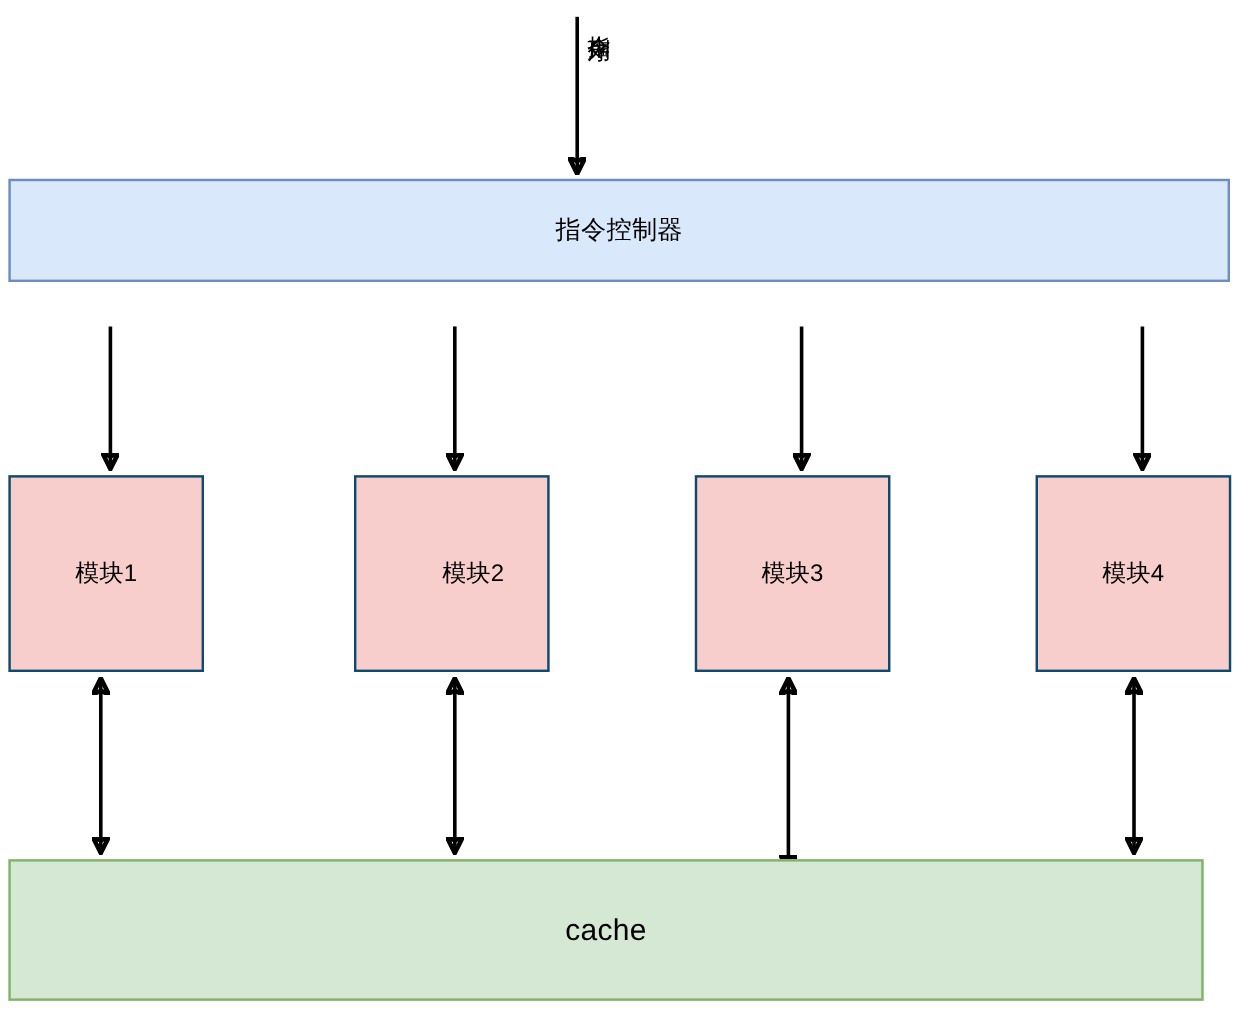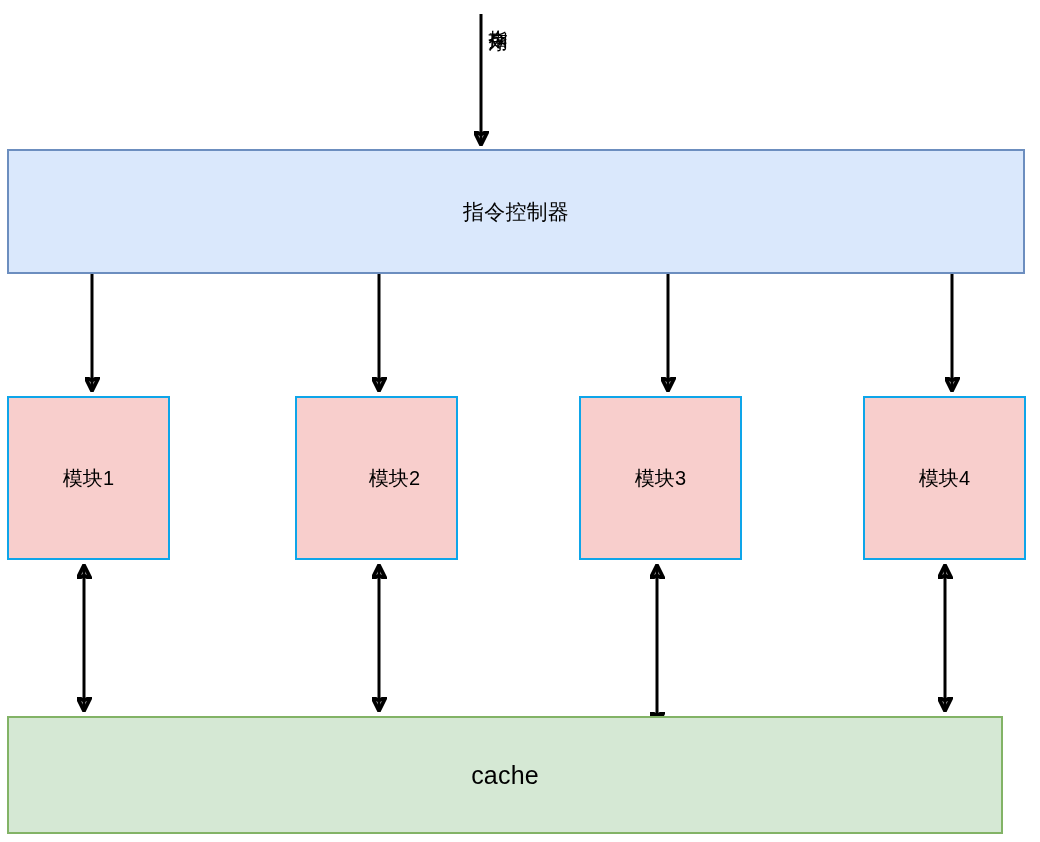--- a/index.html
+++ b/index.html
@@ -38,33 +38,33 @@
     color: #000000;
     letter-spacing: 0.2px;
     white-space: nowrap;
   }
 
   
   #controller {
     left: 7px;
     top: 149px;
     width: 1018px;
-    height: 125px;
+    height: 86px;
     background: #dae8fc;
     border: 2px solid #6c8ebf;
   }
   #controller .node-label { font-size: 21px; }
 
   
   .module {
     top: 396px;
     width: 163px;
     height: 164px;
     background: #f8cecc;
-    border: 2px solid #0ea5e9;
+    border: 2px solid #0c4a6e;
   }
   #module-1 { left: 7px; }
   #module-2 { left: 295px; padding-left: 36px; }
   #module-3 { left: 579px; justify-content: center; }
   #module-4 { left: 863px; }
 
   
   #cache {
     left: 7px;
     top: 716px;

